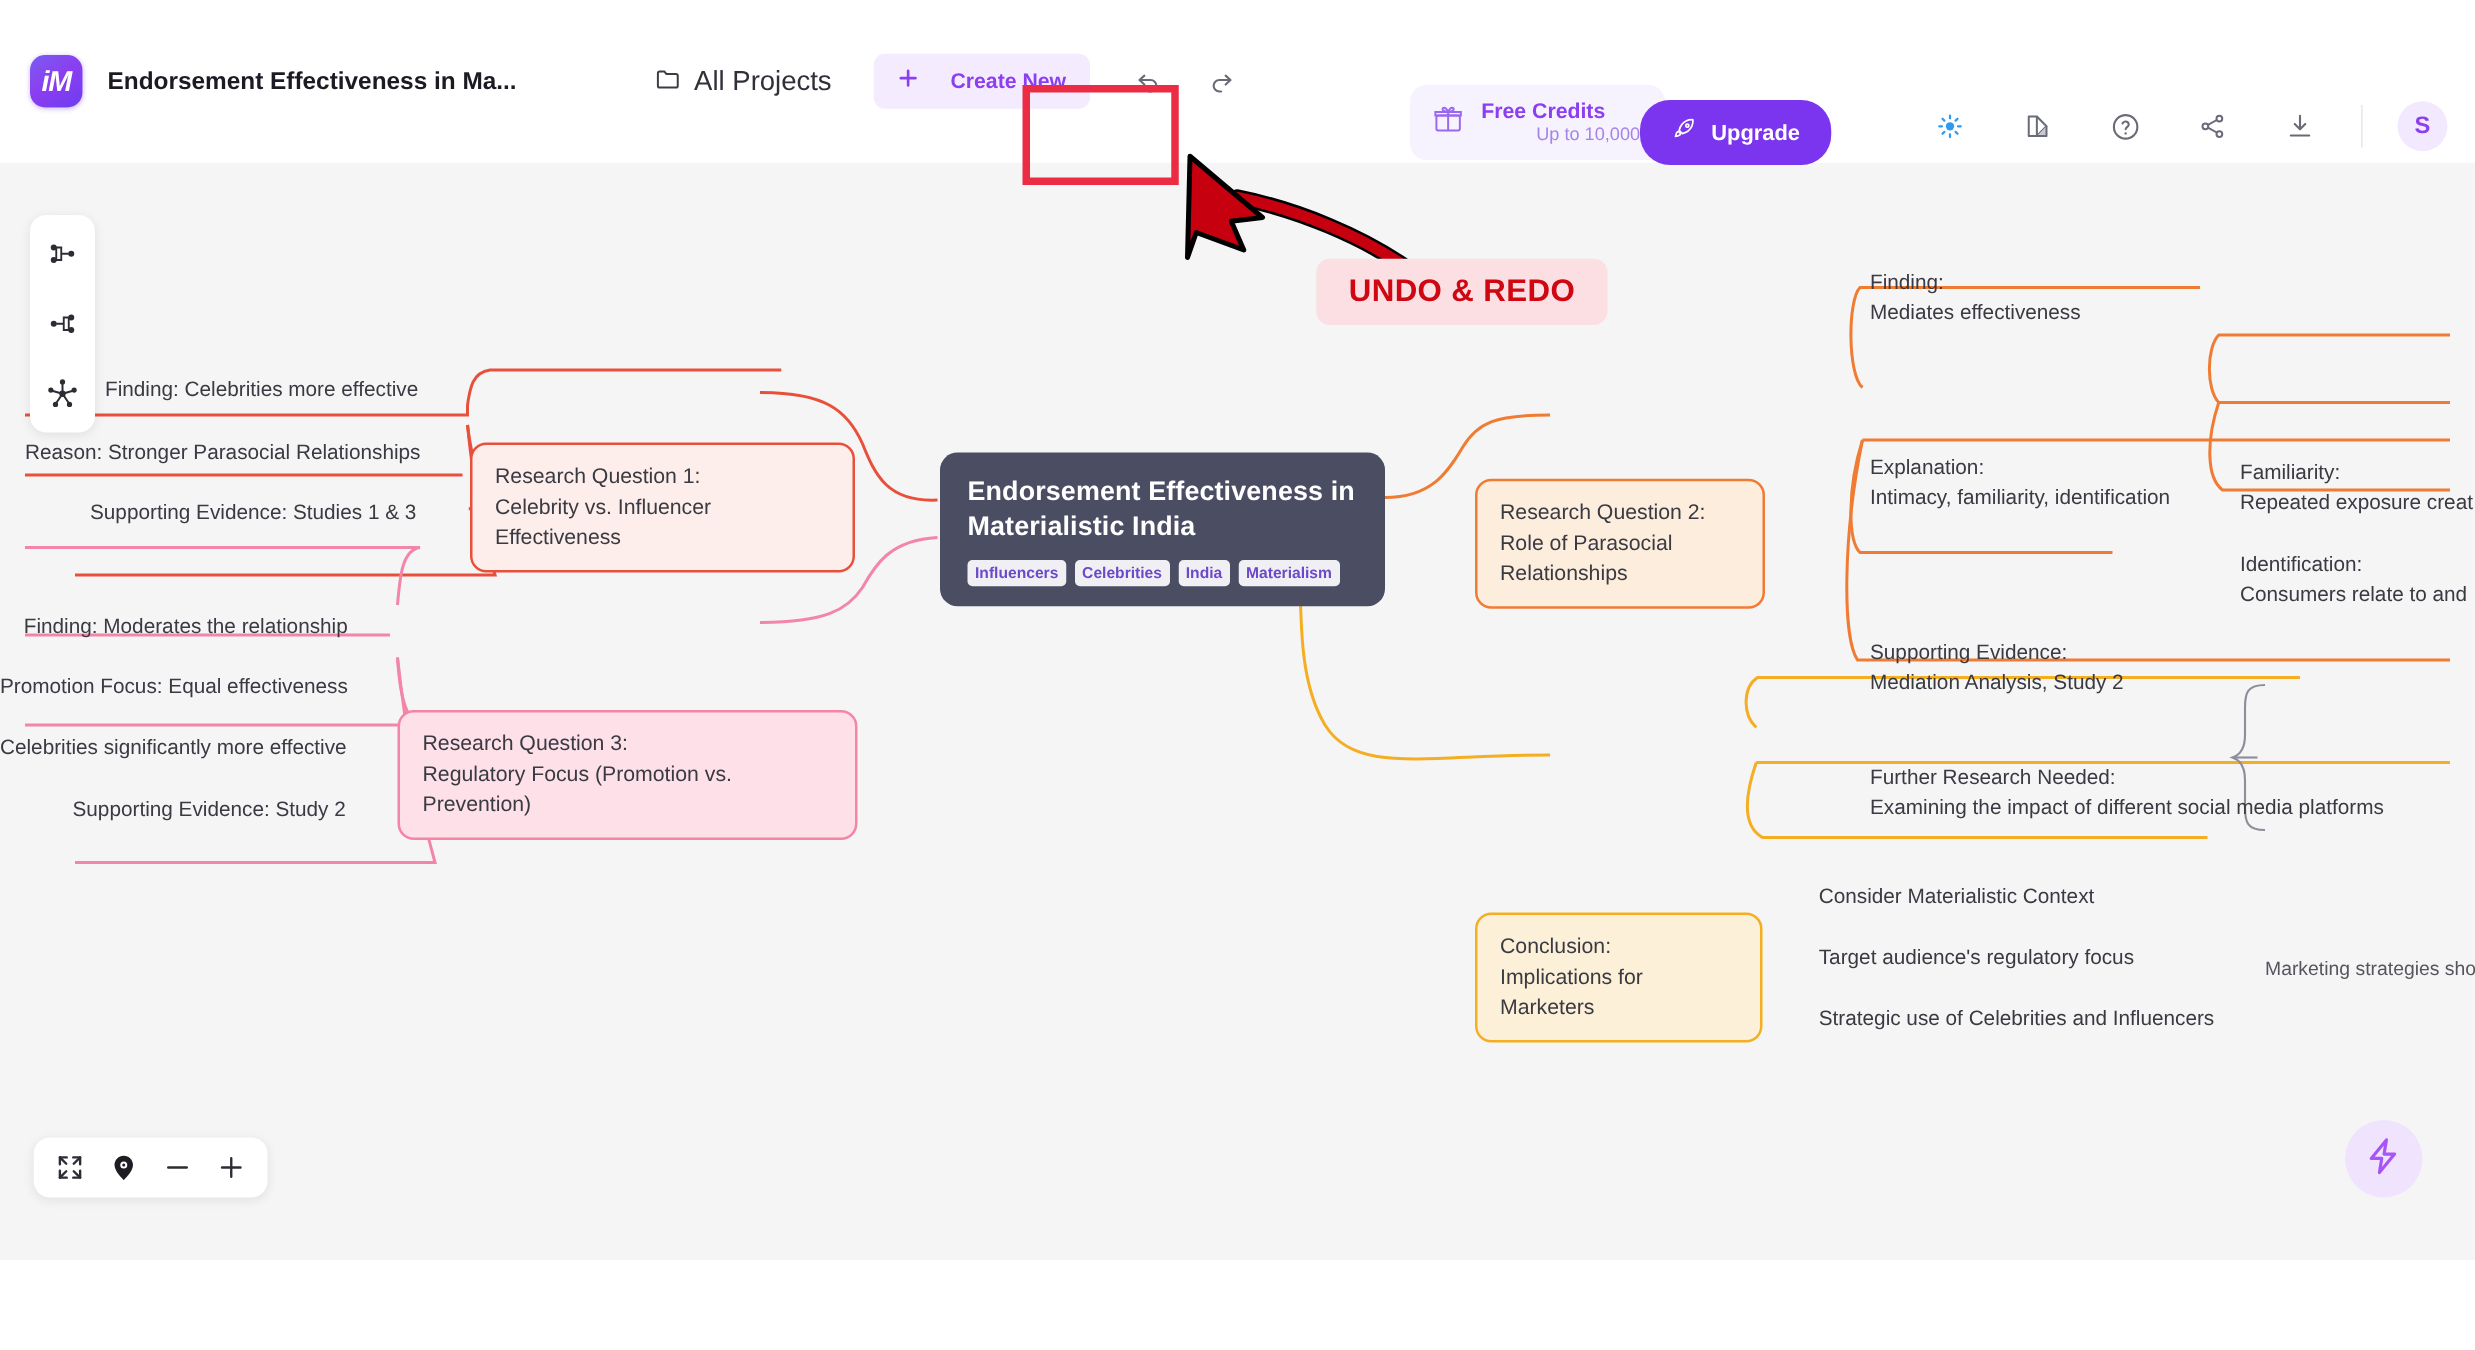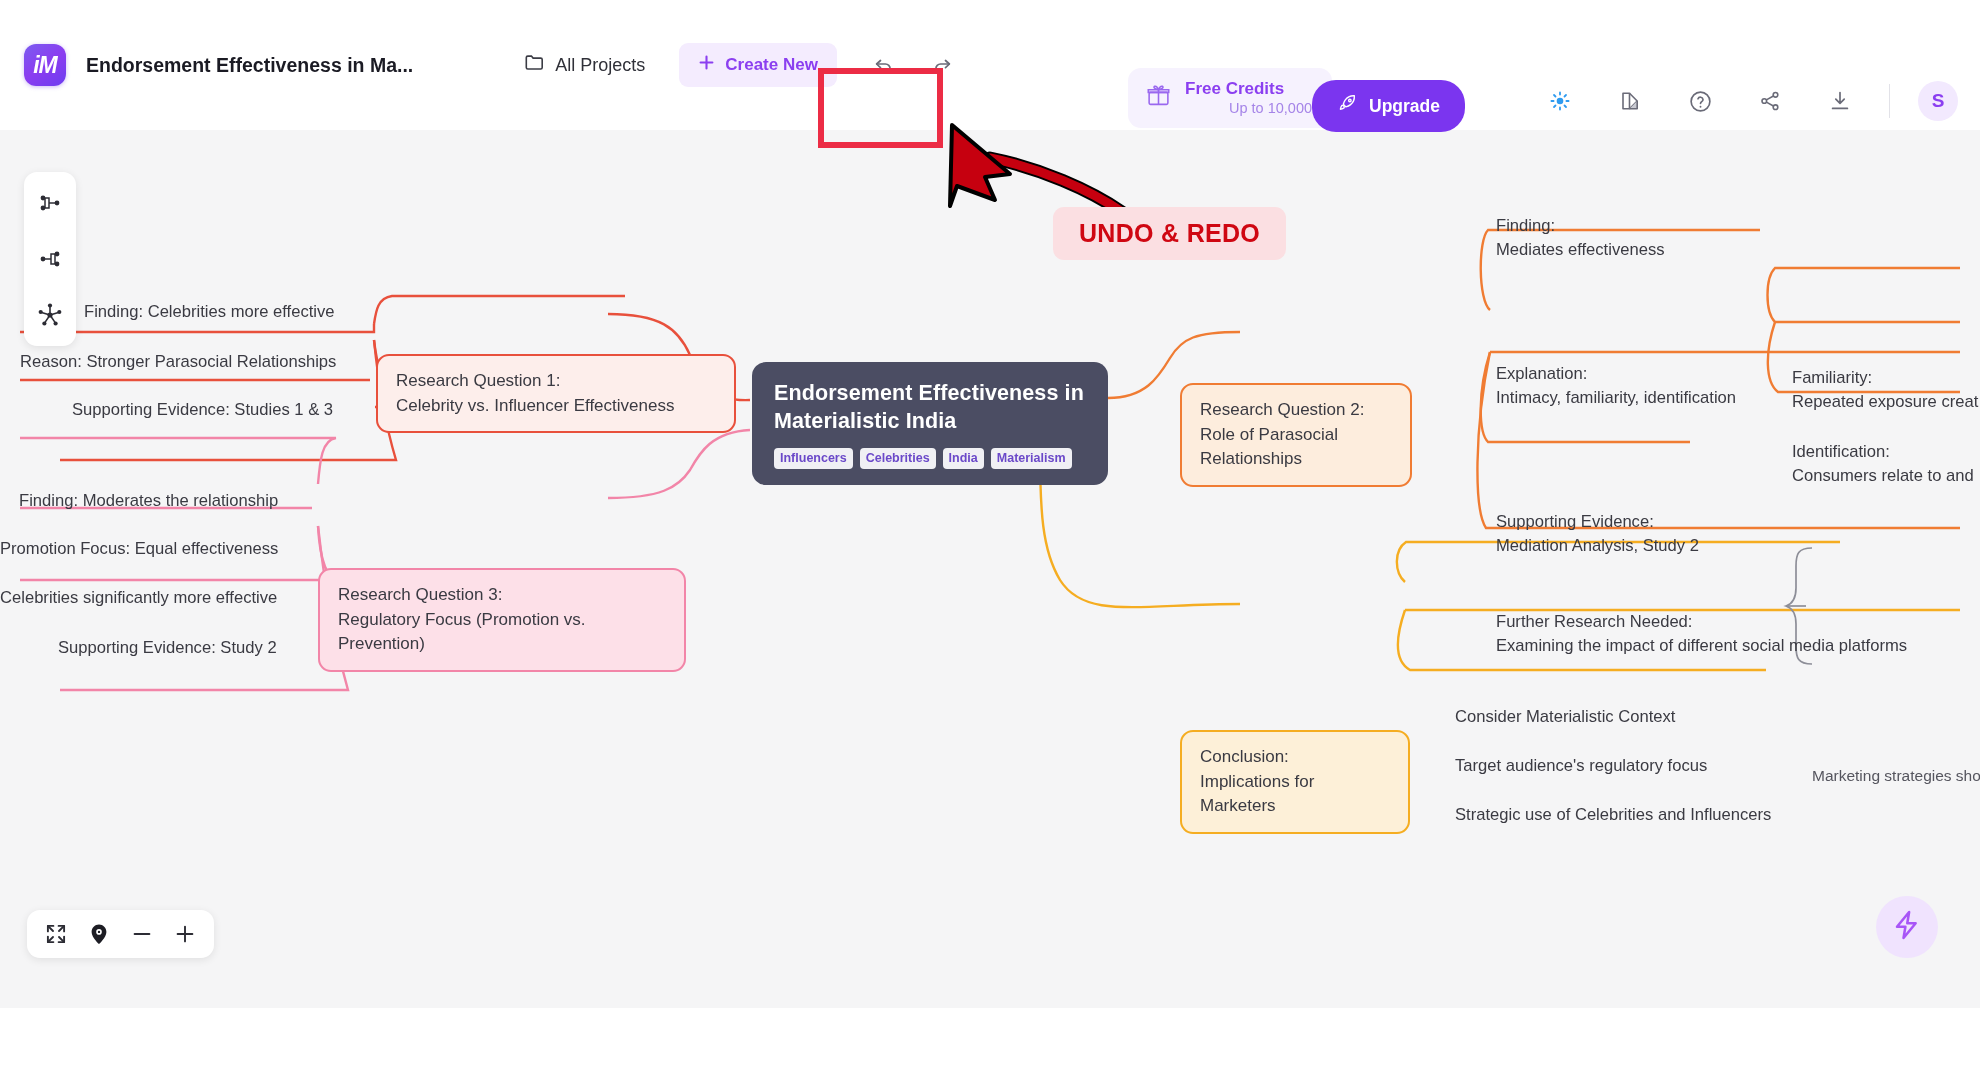--- a/index.html
+++ b/index.html
@@ -24,25 +24,25 @@
     color: #fff; font-weight: bold; font-size: 23px; font-style: italic;
     letter-spacing: -1px; flex: none;
     box-shadow: 0 1px 4px rgba(110,60,230,.35);
   }
   .doc-title {
     margin-left: 20px; font-size: 19.5px; color: #1b1b24; font-weight: 600;
     white-space: nowrap;
   }
   .all-projects {
     margin-left: 112px; display: flex; align-items: center; gap: 11px;
-    font-size: 18px; color: #2f3038; font-weight: 500; cursor: pointer;
+    font-size: 22px; color: #2f3038; font-weight: 500; cursor: pointer;
     white-space: nowrap;
   }
   .create-new {
-    margin-left: 34px; display: flex; align-items: center; gap: 10px;
+    margin-left: 34px; display: flex; align-items: center; gap: 25px;
     background: #f4ecfe; color: #8b3ff0; font-weight: 700; font-size: 17px;
     border-radius: 9px; padding: 11px 19px; cursor: pointer; white-space: nowrap;
   }
   .histgrp {
     margin-left: 26px; display: flex; align-items: center; gap: 16px;
   }
   .icon-btn {
     width: 42px; height: 42px; border-radius: 9px; display: flex;
     align-items: center; justify-content: center; cursor: pointer; flex: none;
   }
@@ -302,21 +302,21 @@
     <div class="node root" style="left:752px; top:232px;">
       <div class="root-title">Endorsement Effectiveness in Materialistic India</div>
       <div class="tags">
         <span class="tag">Influencers</span>
         <span class="tag">Celebrities</span>
         <span class="tag">India</span>
         <span class="tag">Materialism</span>
       </div>
     </div>
 
-    <div class="node branch b-red" style="left:376px; top:224px; width:360px;">Research Question 1:
+    <div class="node branch b-red" style="left:376px; top:224px; width:308px;">Research Question 1:
 Celebrity vs. Influencer Effectiveness</div>
     <div class="leaf" style="left:84px; top:170px;">Finding: Celebrities more effective</div>
     <div class="leaf" style="left:20px; top:220px;">Reason: Stronger Parasocial Relationships</div>
     <div class="leaf" style="left:72px; top:268px;">Supporting Evidence: Studies 1 &amp; 3</div>
 
     <div class="node branch b-pink" style="left:318px; top:438px; width:368px;">Research Question 3:
 Regulatory Focus (Promotion vs. Prevention)</div>
     <div class="leaf" style="left:19px; top:359px;">Finding: Moderates the relationship</div>
     <div class="leaf" style="left:0px; top:407px;">Promotion Focus: Equal effectiveness</div>
     <div class="leaf" style="left:0px; top:456px;">Celebrities significantly more effective</div>

